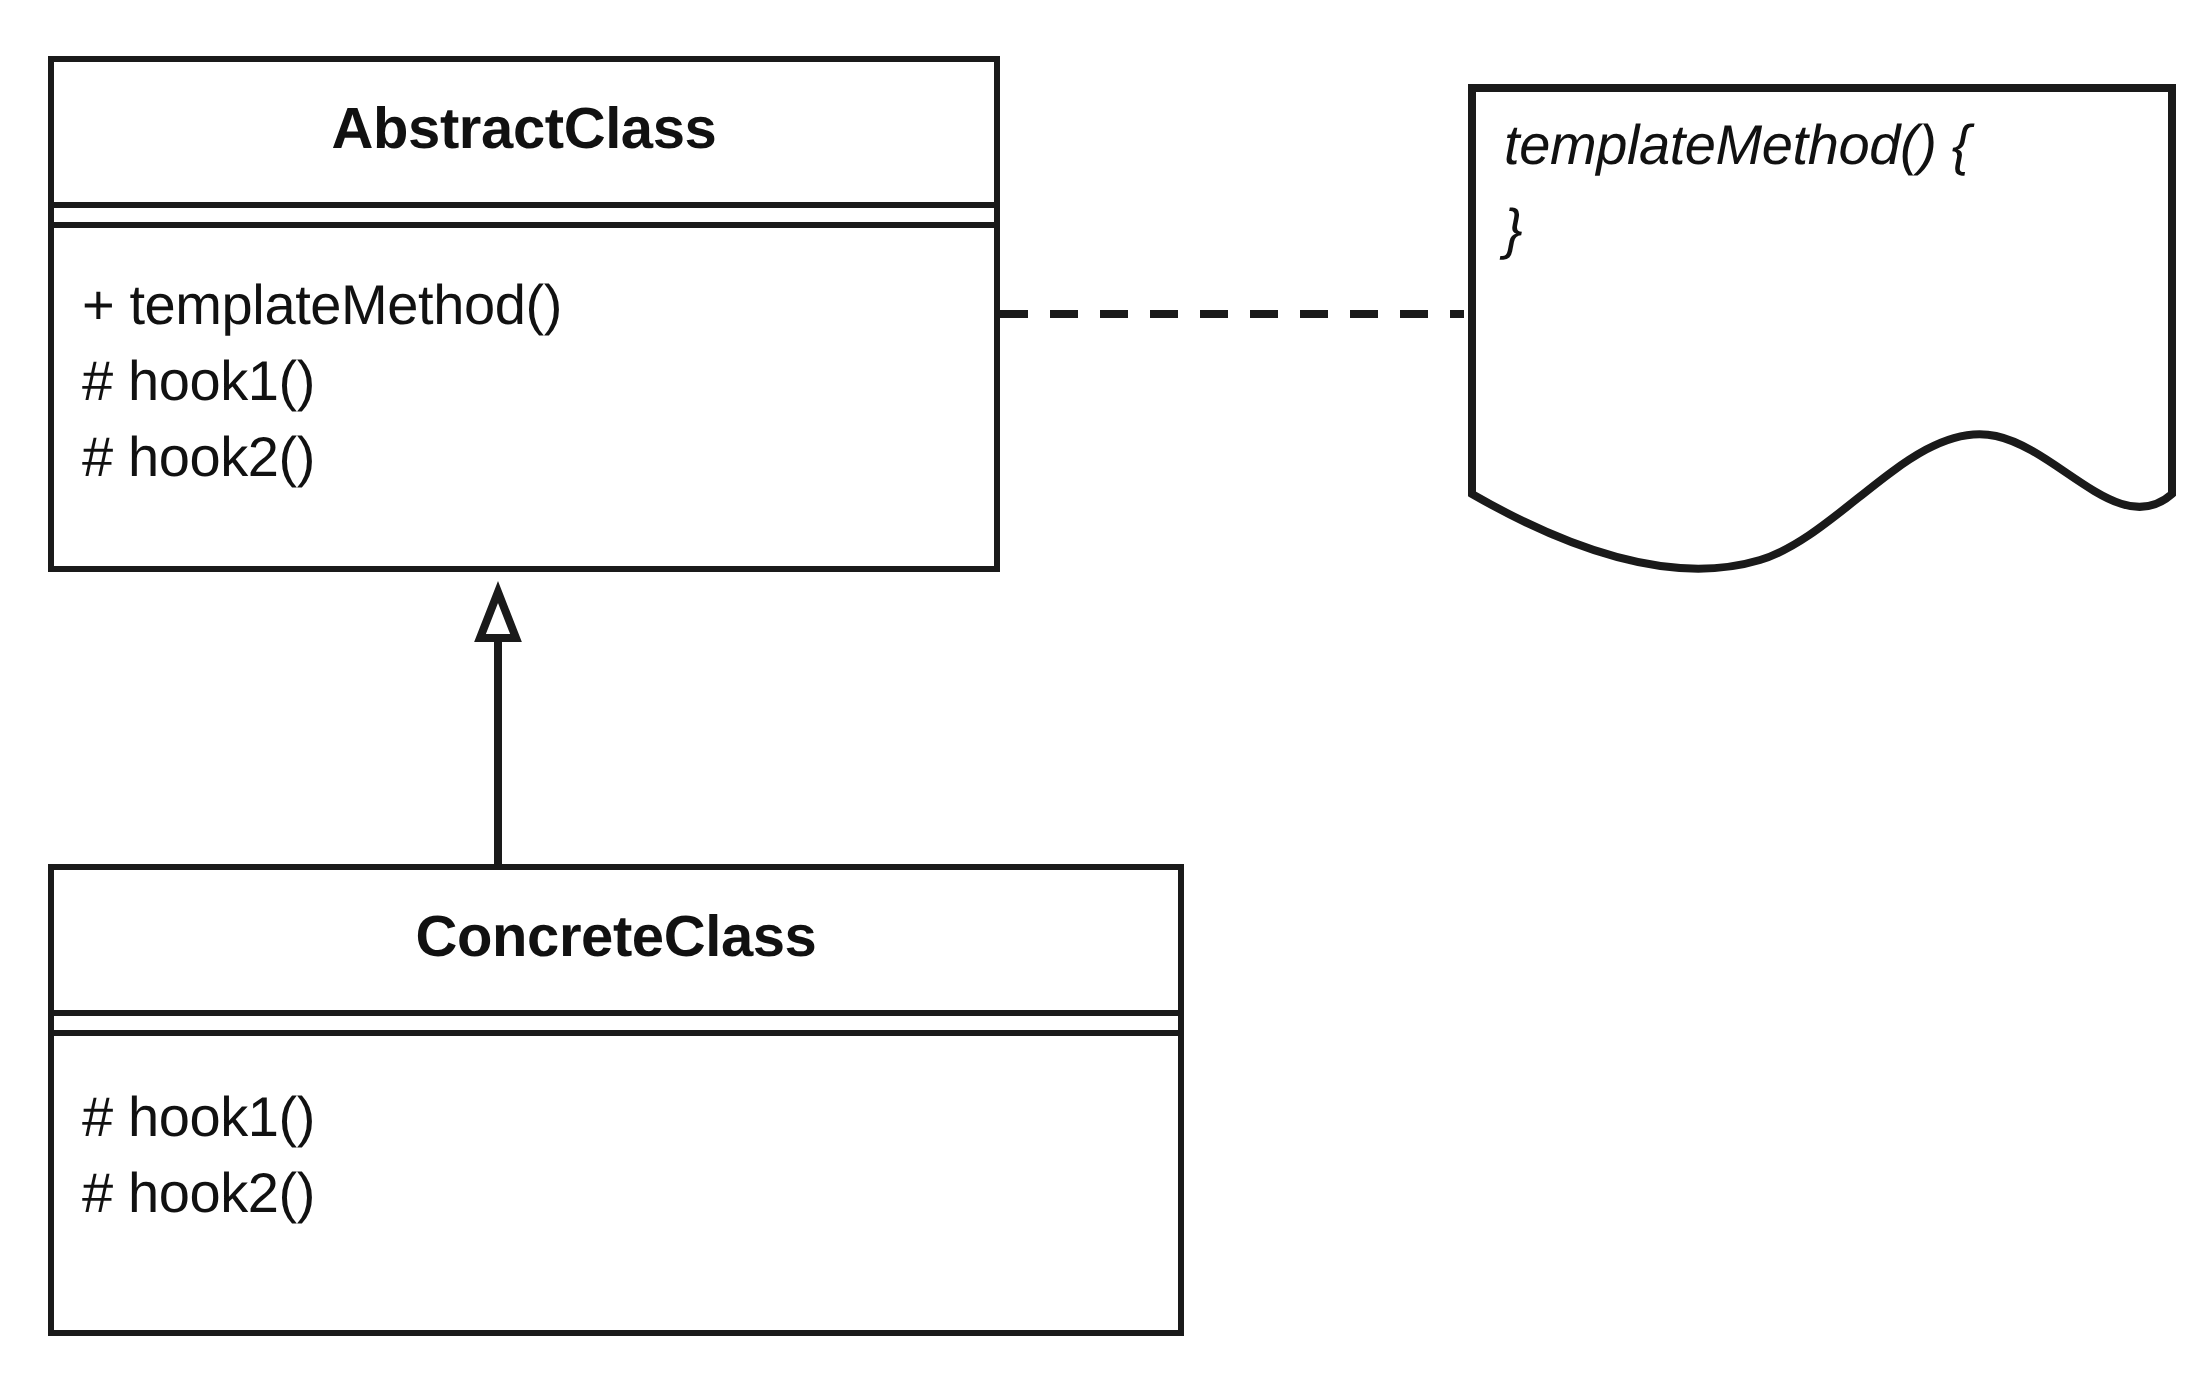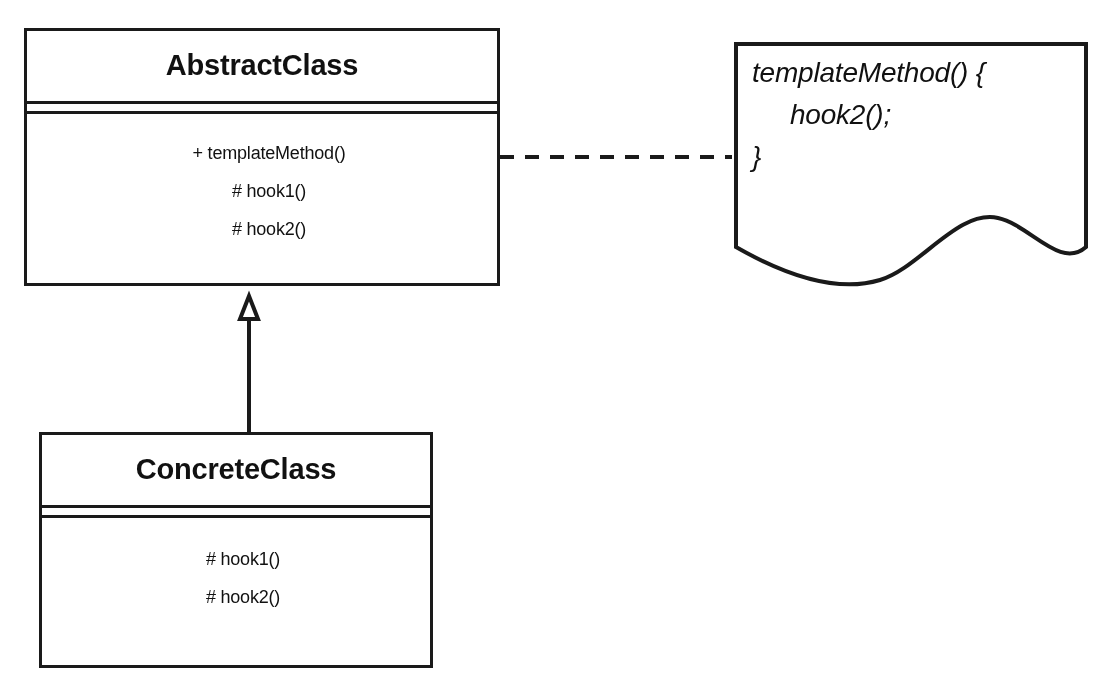--- a/index.html
+++ b/index.html
@@ -52,44 +52,43 @@
     background: #ffffff;
   }
 
   .uml-members {
     box-sizing: border-box;
     width: 100%;
     padding-left: 14px;
   }
 
   .uml-member {
-    font-size: 18px;
+    font-size: 28px;
     line-height: 38px;
     color: #111111;
     white-space: pre;
     letter-spacing: -0.2px;
-    text-align: center;
   }
 
   
   #abstract-class {
     left: 24px;
     top: 28px;
     width: 476px;
     height: 258px;
   }
   #abstract-class .uml-class-name { padding-top: 20px; }
   #abstract-class .uml-divider { margin-top: 21px; }
   #abstract-class .uml-members { padding-top: 20px; }
 
   
   #concrete-class {
-    left: 39px;
+    left: 24px;
     top: 432px;
-    width: 394px;
+    width: 568px;
     height: 236px;
   }
   #concrete-class .uml-class-name { padding-top: 20px; }
   #concrete-class .uml-divider { margin-top: 21px; }
   #concrete-class .uml-members { padding-top: 22px; }
 
   
   #code-note {
     position: absolute;
     left: 730px;
@@ -161,18 +160,17 @@
 
   <div id="code-note">
     <svg id="code-note-shape" viewBox="0 0 362 256">
       <path d="M 6 209 L 6 6 L 356 6 L 356 209
                C 330 232 300 187 268 180
                C 228 171 190 230 150 242
                C 110 254 60 240 6 209 Z" fill="#ffffff" stroke="#1a1a1a" stroke-width="4" stroke-linejoin="miter" stroke-linecap="butt"></path>
     </svg>
     <div id="code-note-text">
       <div class="note-line">templateMethod() {</div>
-      <div class="note-line">     hook2();</div>
       <div class="note-line">}</div>
     </div>
   </div>
 
 </div>
 
 </body></html>

